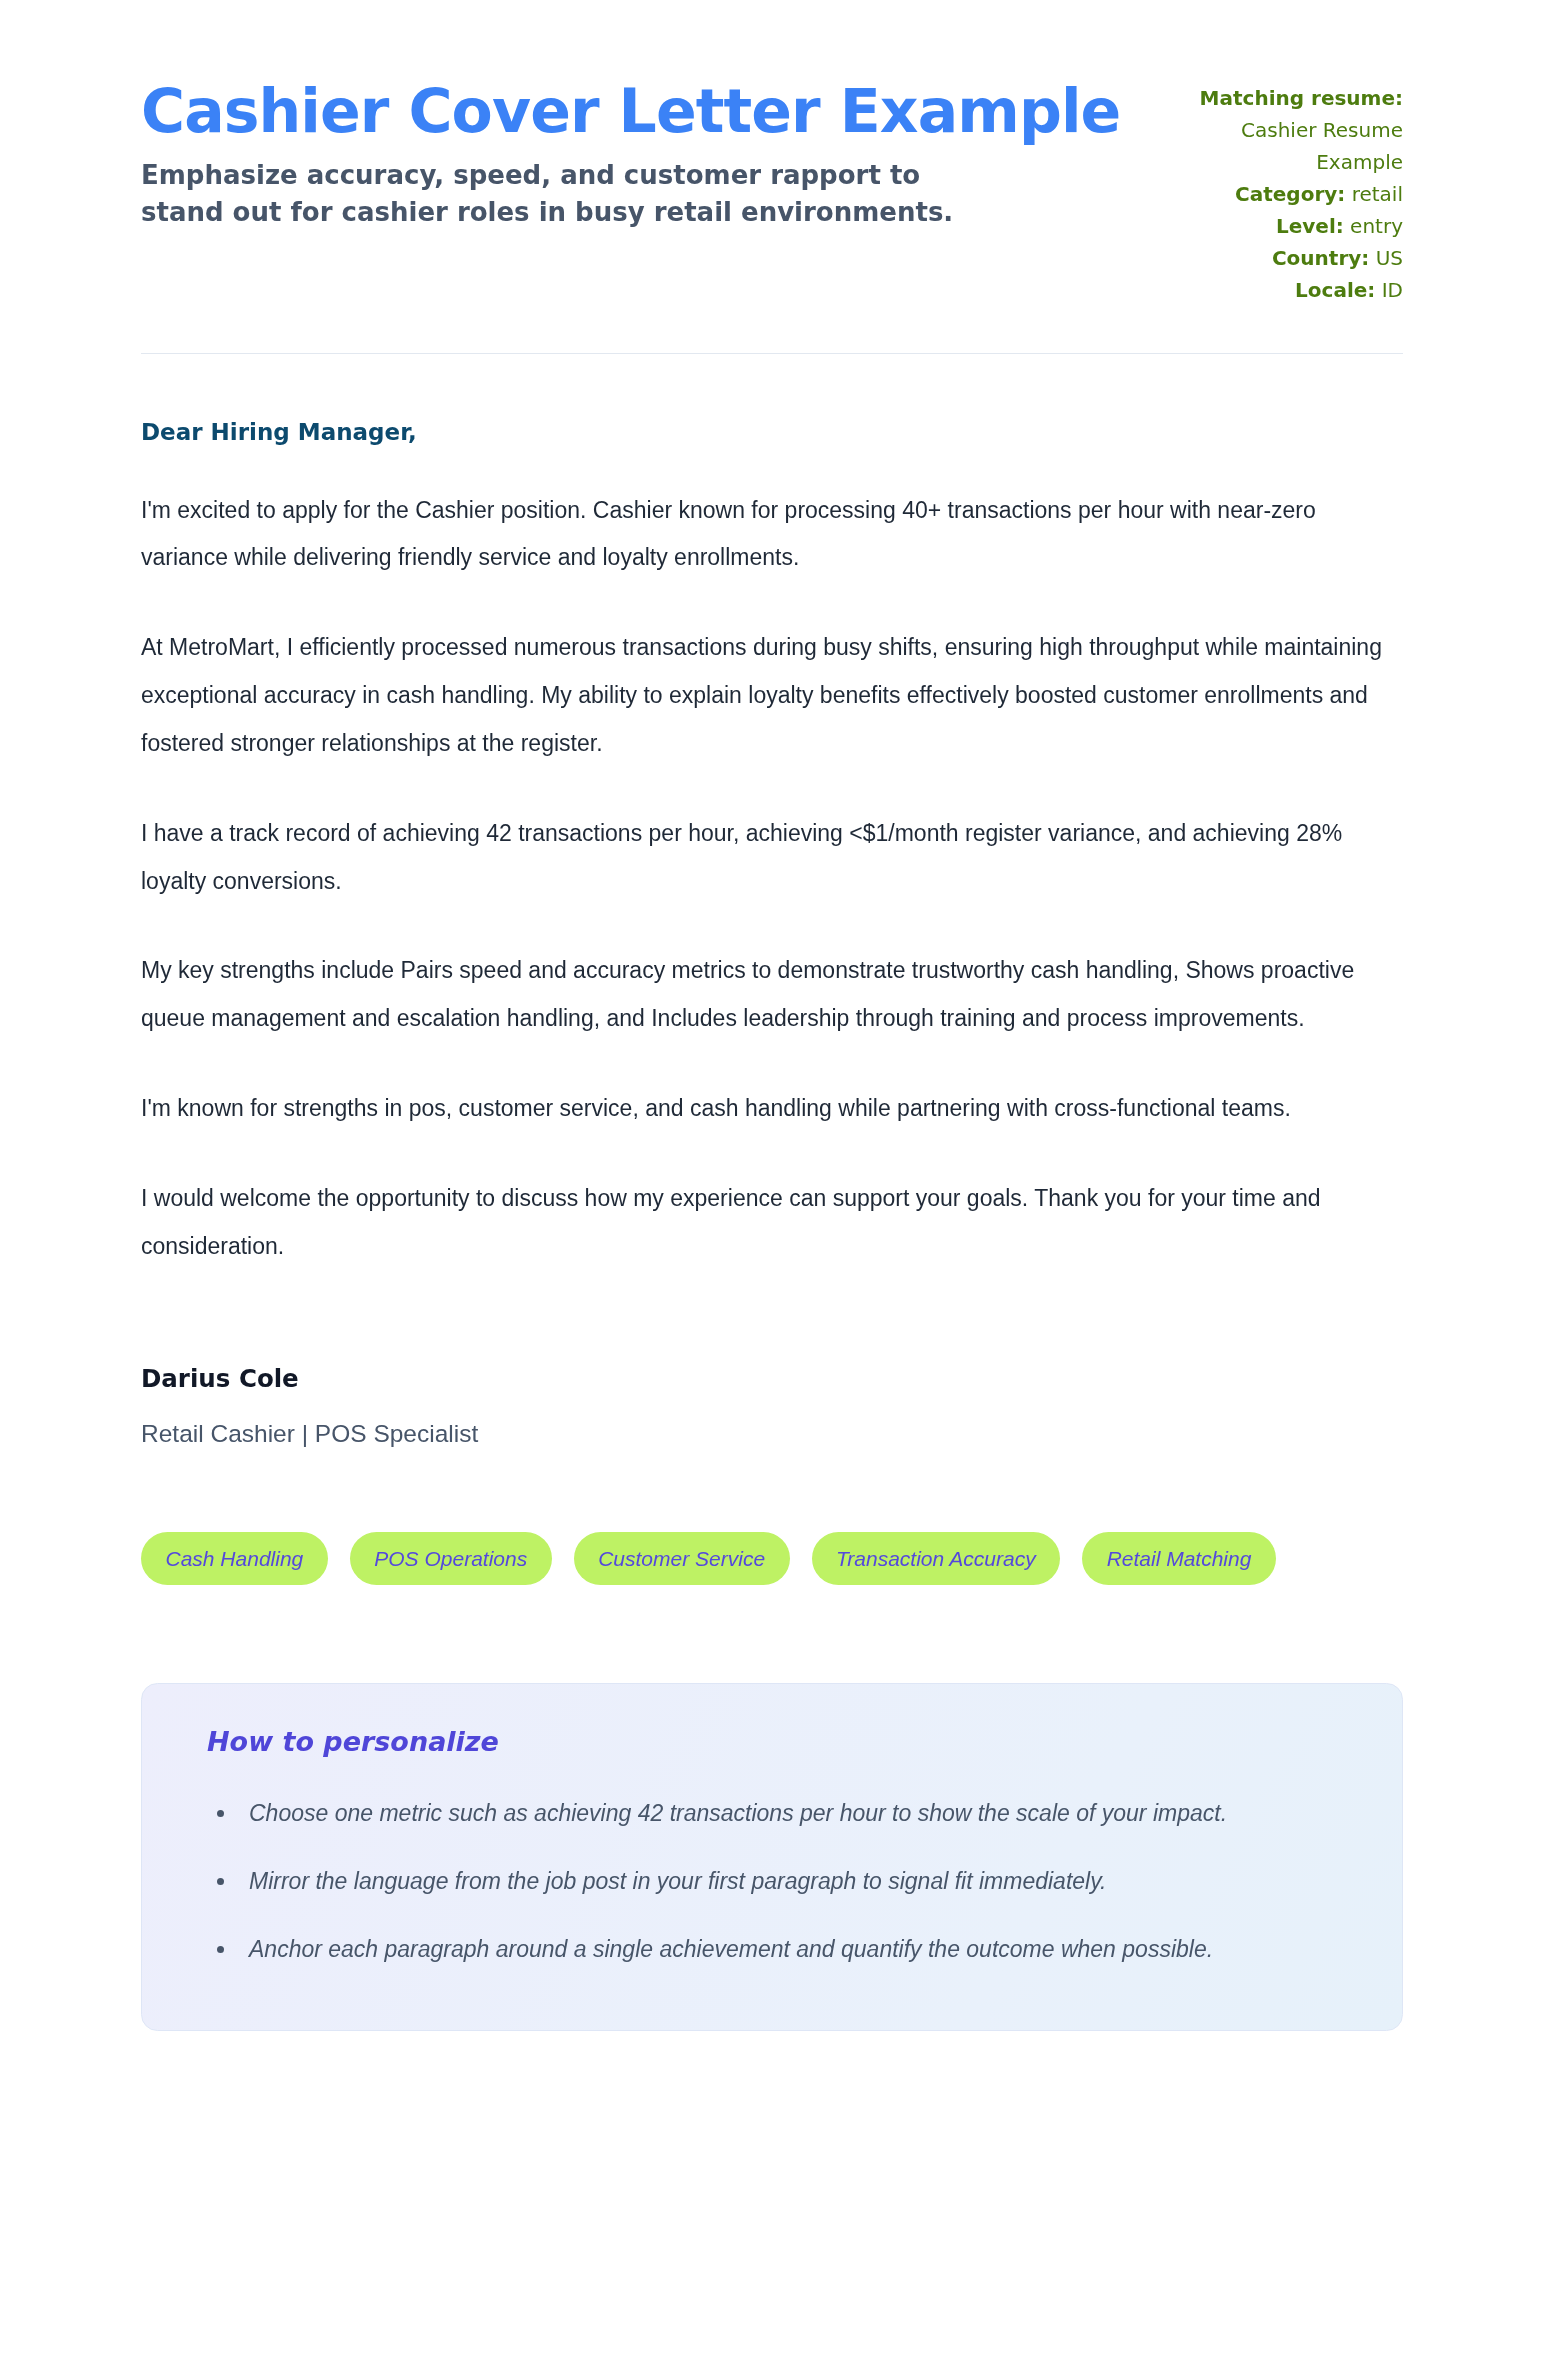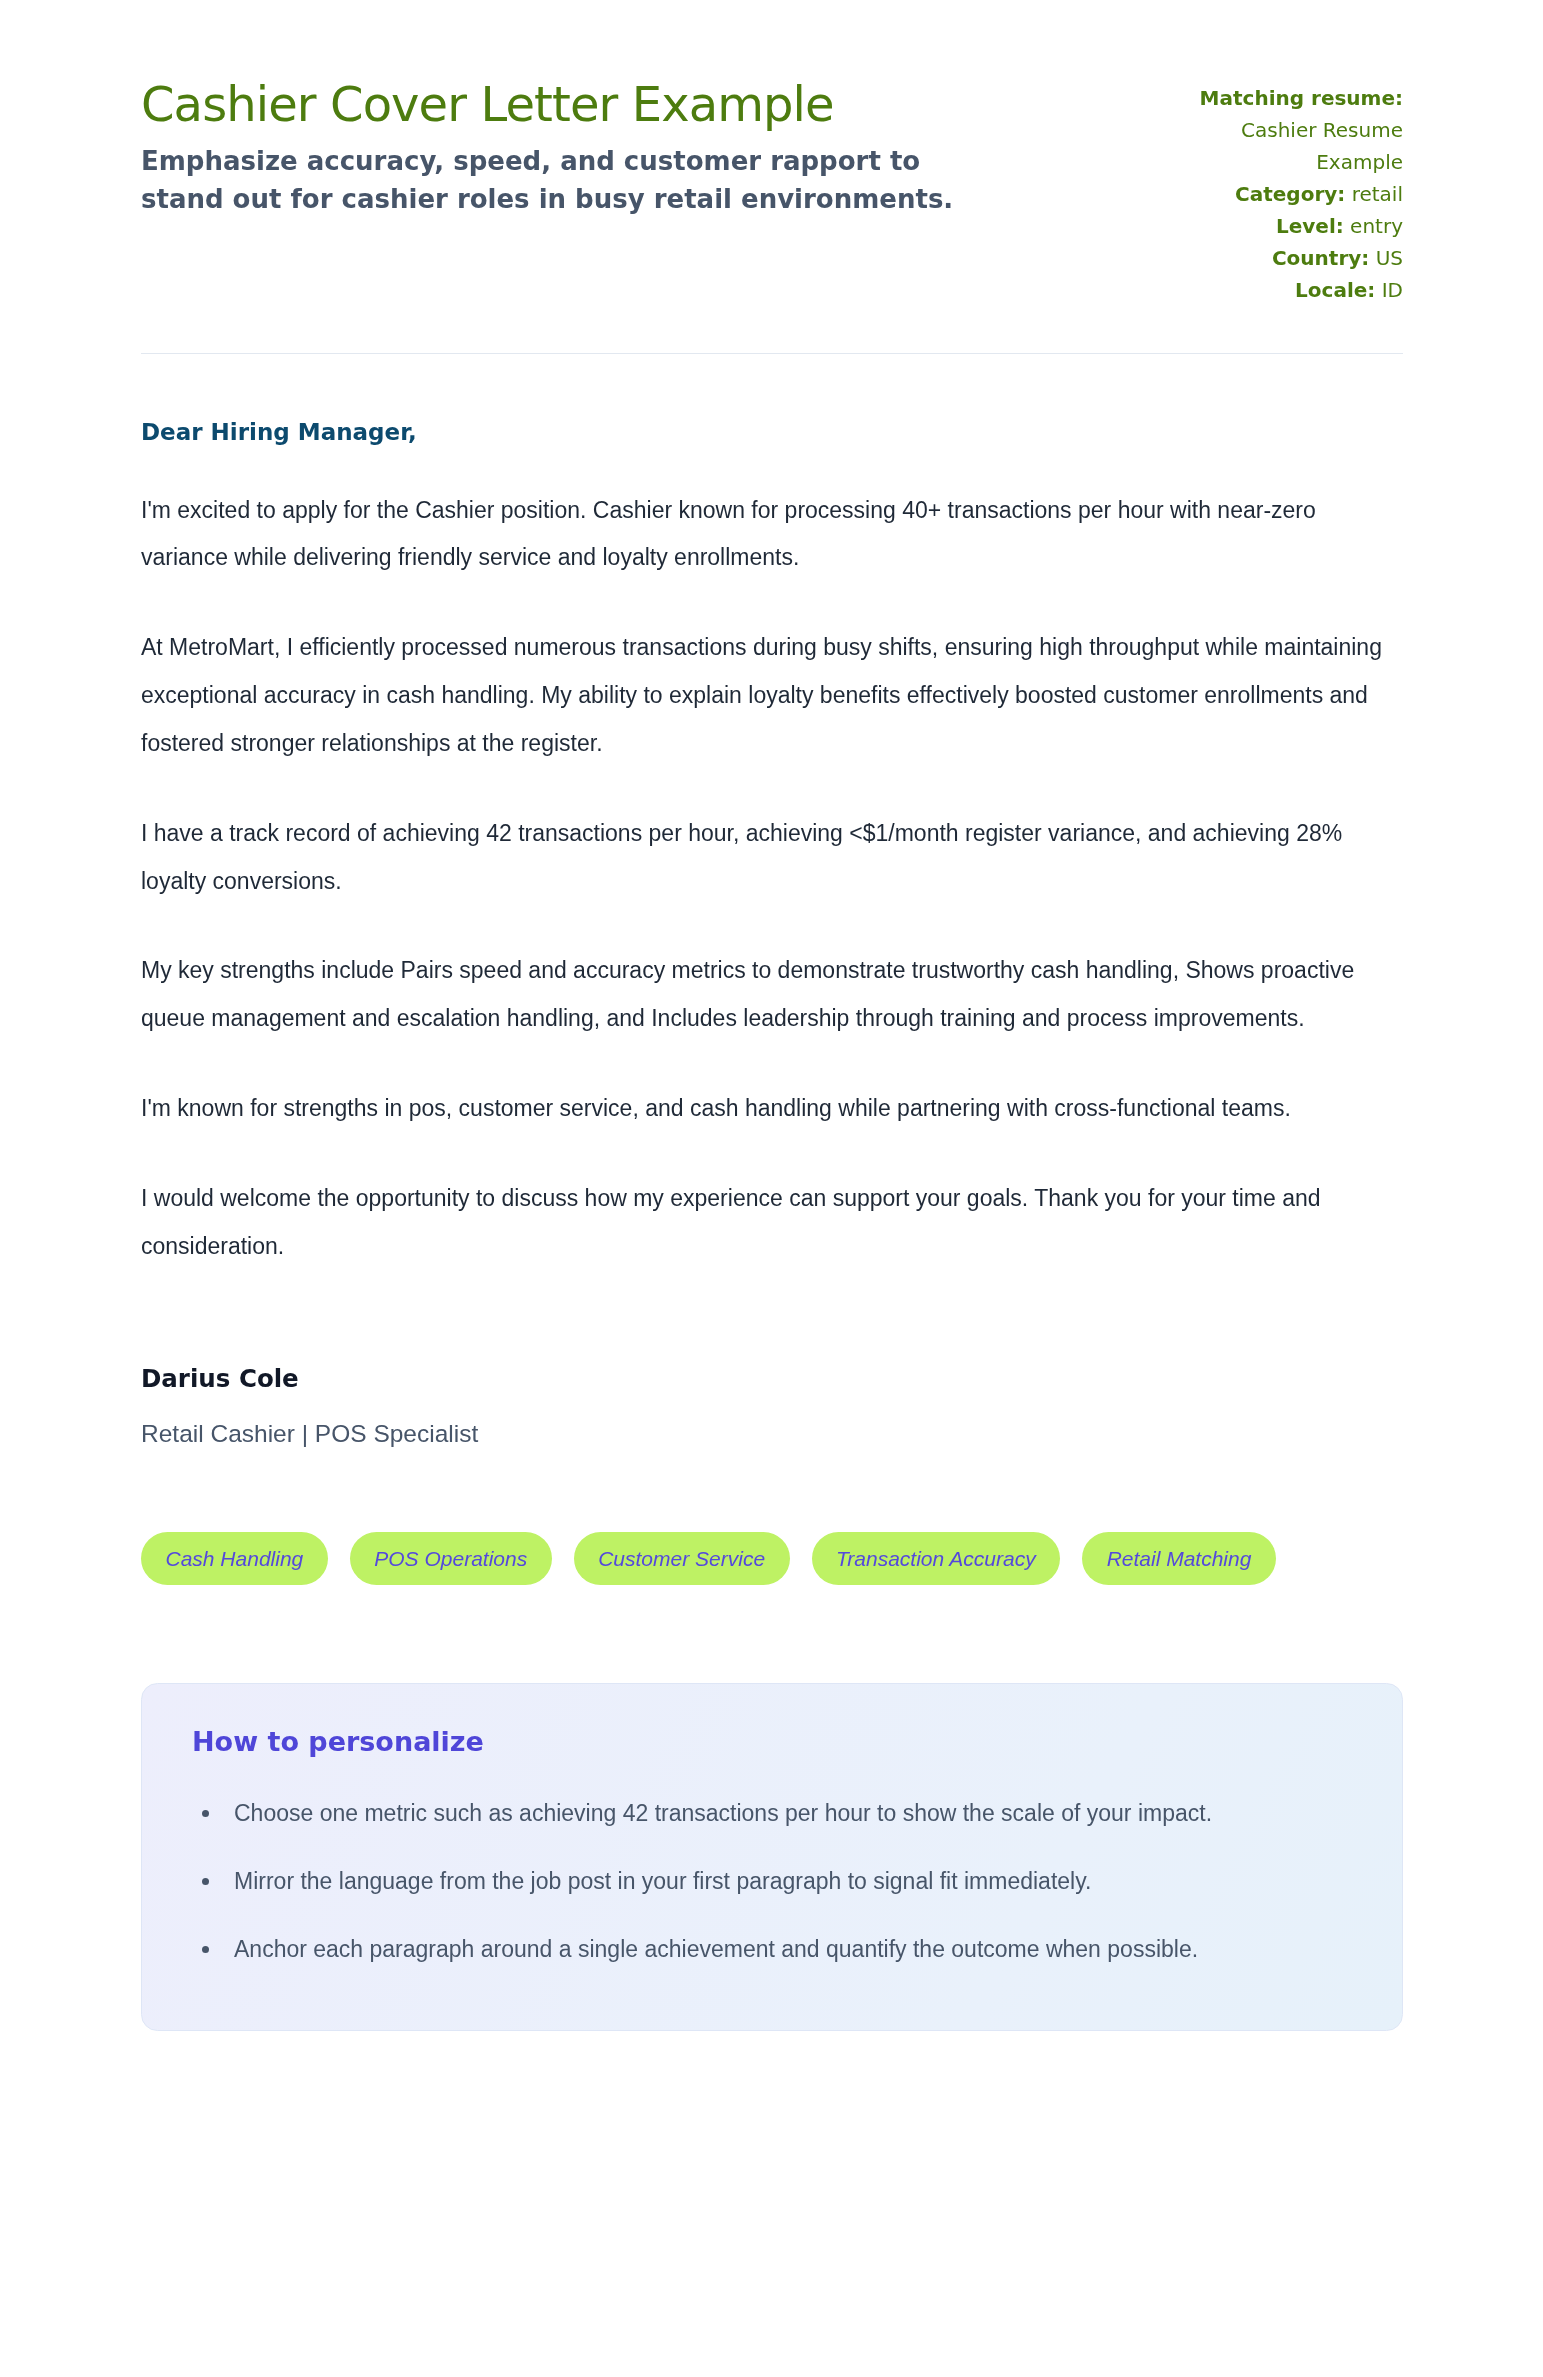--- a/index.html
+++ b/index.html
@@ -23,24 +23,24 @@
   
   .header {
     display: flex;
     justify-content: space-between;
     align-items: flex-start;
   }
   .header-left { flex: 1 1 auto; }
   h1.page-title {
     margin: 0 0 12.7px 0;
     font-family: "DejaVu Sans", "Liberation Sans", sans-serif;
-    font-size: 48px;
-    font-weight: normal;
+    font-size: 60px;
+    font-weight: bold;
     letter-spacing: -0.9px;
-    color: #4d7c0f;
+    color: #3b82f6;
     line-height: 1.1;
   }
   .page-subtitle {
     margin: 0;
     max-width: 854px;
     font-family: "DejaVu Sans", "Liberation Sans", sans-serif;
     font-size: 26px;
     font-weight: bold;
     color: #475569;
     line-height: 1.45;
@@ -111,22 +111,23 @@
     white-space: nowrap;
     font-style: italic;
   }
 
   
   .personalize-box {
     margin-top: 98px;
     border-radius: 16.3px;
     border: 0.9px solid #dee6f6;
     background: linear-gradient(120deg, #edeefc 0%, #e9f1fb 70%, #e6f1fa 100%);
-    padding: 42px 51px 56px 50px;
+    padding: 42px 51px 56px 65px;
     box-sizing: border-box;
+    font-style: italic;
   }
   .personalize-title {
     margin: 0;
     font-family: "DejaVu Sans", "Liberation Sans", sans-serif;
     font-size: 27px;
     font-weight: bold;
     color: #4f46d8;
   }
   .personalize-list {
     margin: 33px 0 0 0;

